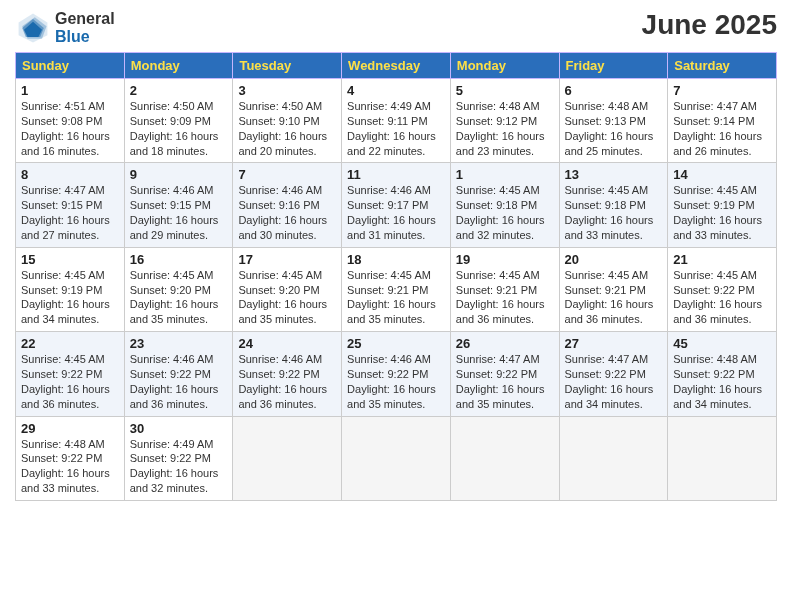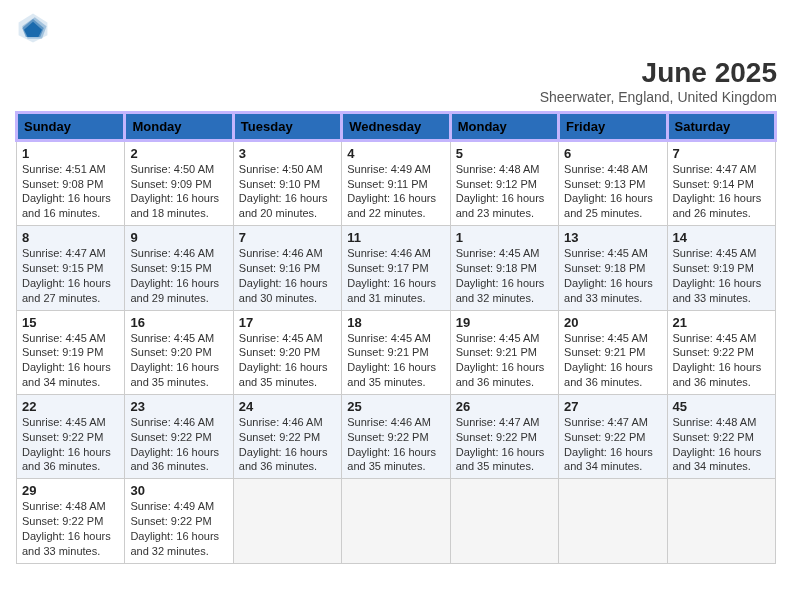--- a/index.html
+++ b/index.html
@@ -40,46 +40,45 @@
     .logo-blue {
       font-size: 16px;
       font-weight: bold;
       color: #1a6aad;
     }
     .logo-icon {
       width: 36px;
       height: 36px;
     }
     .header-right {
-      text-align: right;
-      margin-top: 48px;
+      text-align: center;
     }
     .month-title {
       font-size: 28px;
       font-weight: bold;
       color: #333;
       line-height: 1.1;
     }
     .location {
       font-size: 14px;
       color: #555;
     }
     .calendar {
       width: 100%;
       border-collapse: collapse;
       table-layout: fixed;
     }
     .calendar th {
       background: #2a6ebb;
-      color: #000000;
+      color: #fde047;
       text-align: left;
       padding: 5px 6px;
       font-size: 13px;
       font-weight: bold;
-      border: 3px solid #c4b5fd;
+      border: 1px solid #c4b5fd;
     }
     .calendar td {
       border: 1px solid #ccc;
       vertical-align: top;
       padding: 4px 5px;
       height: 78px;
       background: #fff;
     }
     .calendar tr:nth-child(even) td {
       background: #f0f4fa;
@@ -108,24 +107,27 @@
 
 <div class="page">
   <div class="header">
     <div class="logo">
       <svg class="logo-icon" viewBox="0 0 40 40">
         <polygon points="20,4 36,14 36,28 20,36 4,28 4,14" fill="#1a6aad" opacity="0.15"></polygon>
         <polygon points="22,8 35,18 30,32 14,32 8,18" fill="#1a6aad" opacity="0.3"></polygon>
         <polygon points="20,10 32,20 28,30 12,30 8,20" fill="#1a6aad" opacity="0.5"></polygon>
         <polygon points="20,13 30,22 26,30 14,30 10,22" fill="#1a6aad"></polygon>
       </svg>
+      <div class="logo-text">
+        <span class="logo-general">General</span>
+        <span class="logo-blue">Blue</span>
+      </div>
     </div>
     <div class="header-right">
       <div class="month-title">June 2025</div>
-      <div class="location">Sheerwater, England, United Kingdom</div>
     </div>
   </div>
 
   <table class="calendar">
     <thead>
       <tr>
         <th>Sunday</th>
         <th>Monday</th>
         <th>Tuesday</th>
         <th>Wednesday</th>

